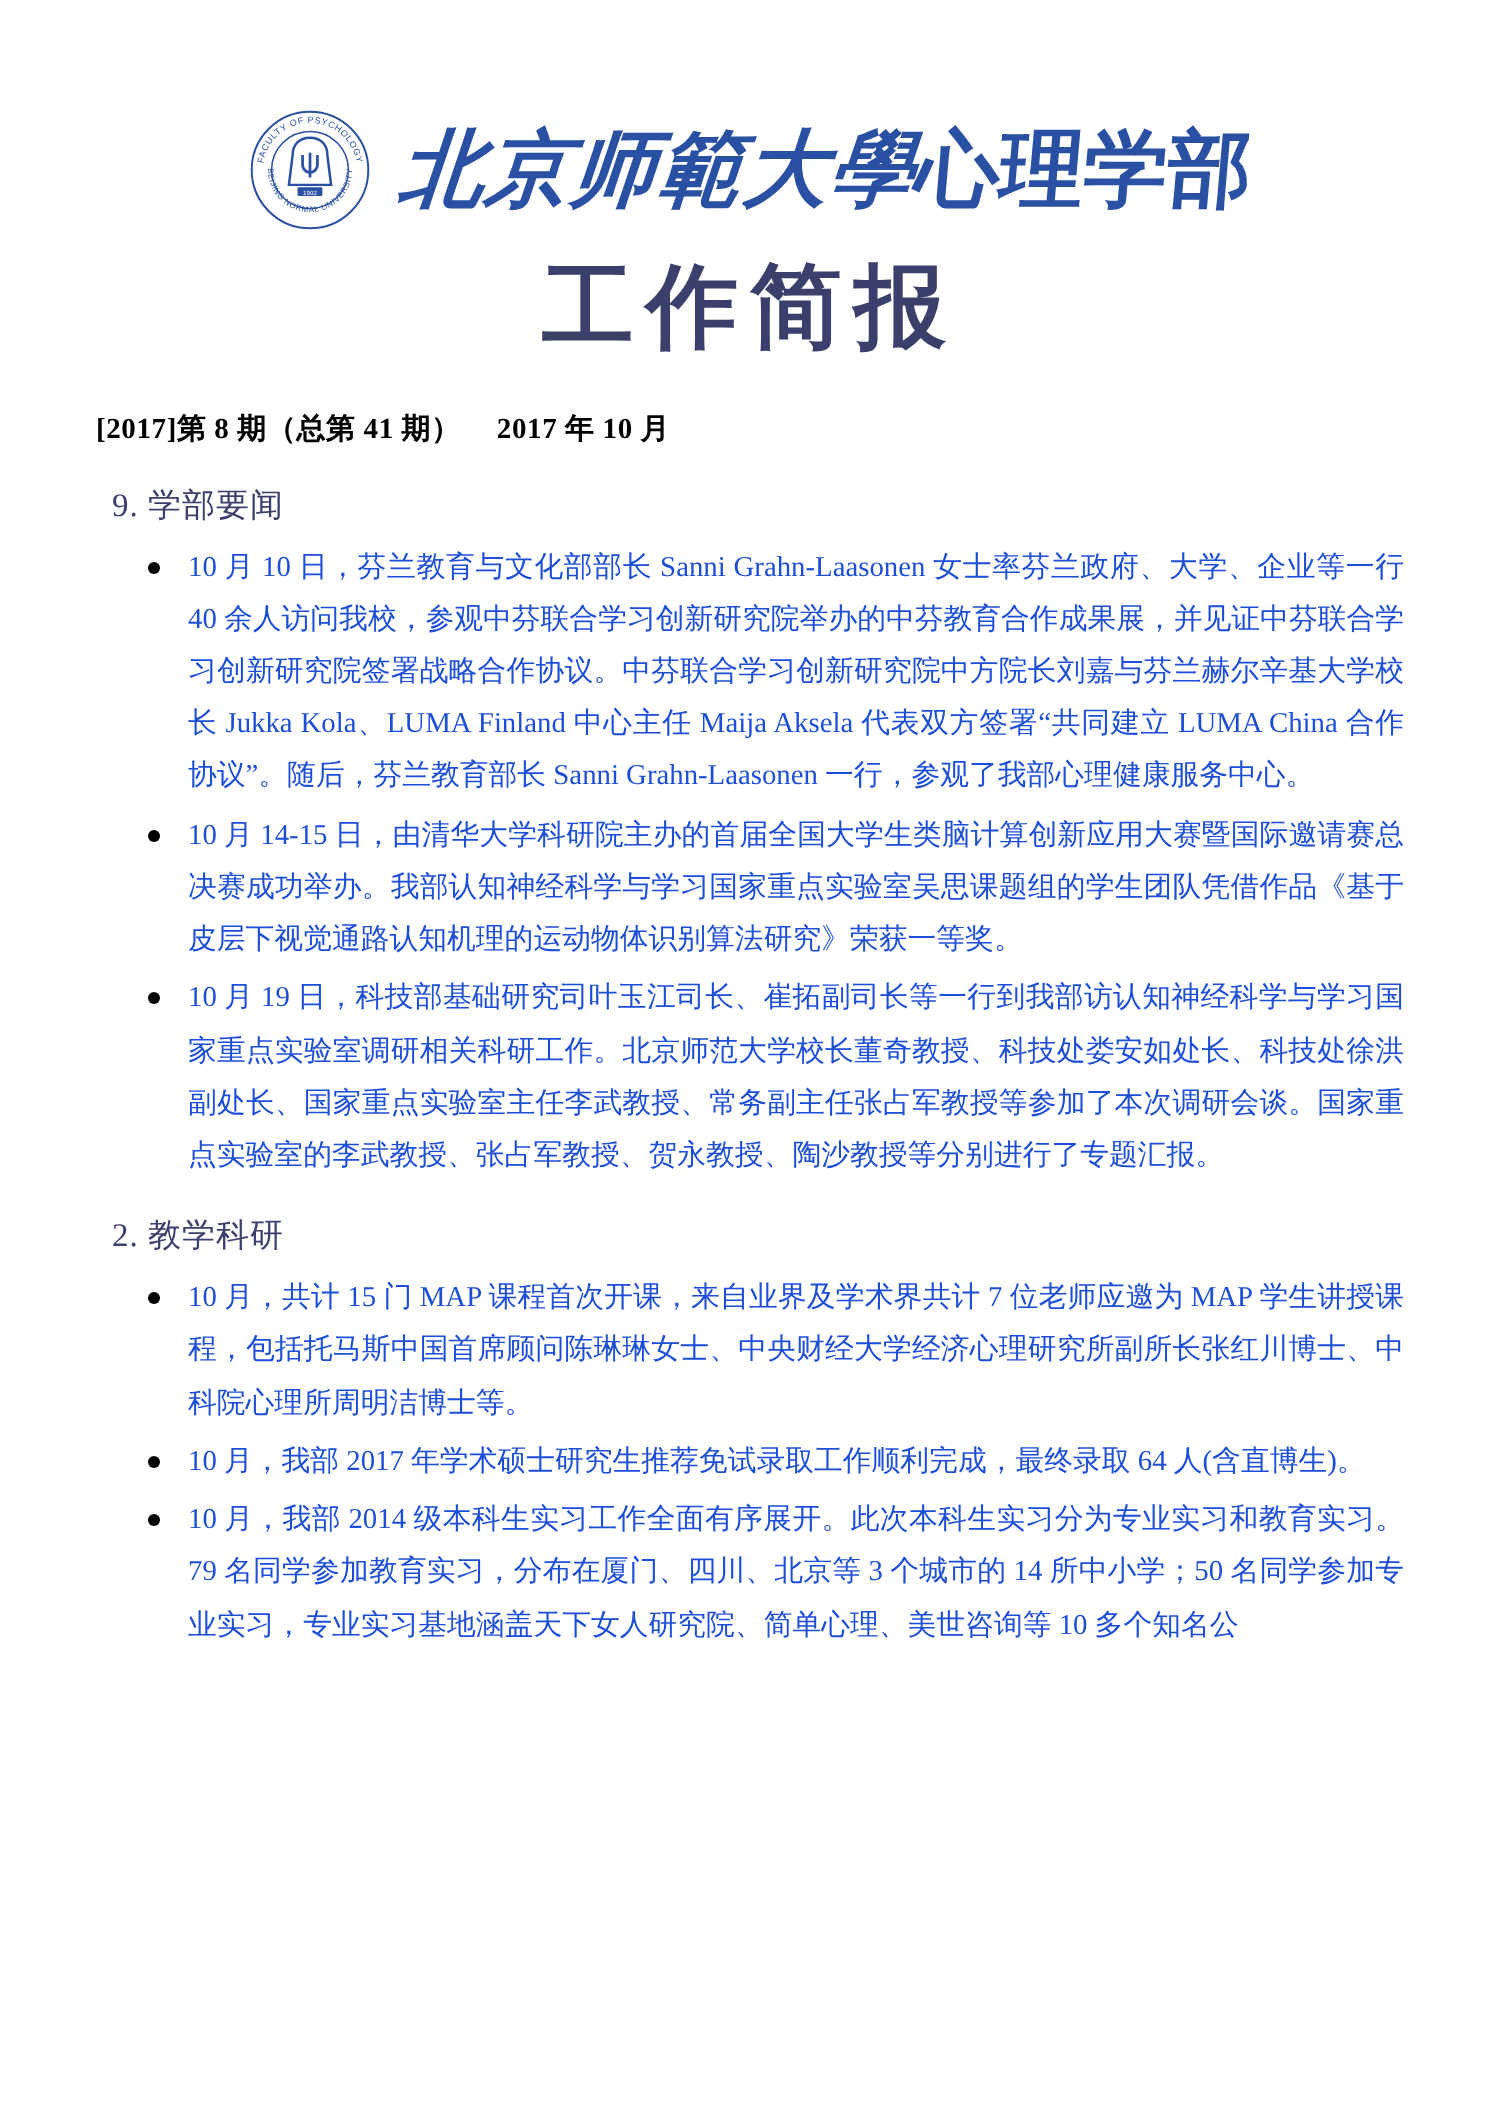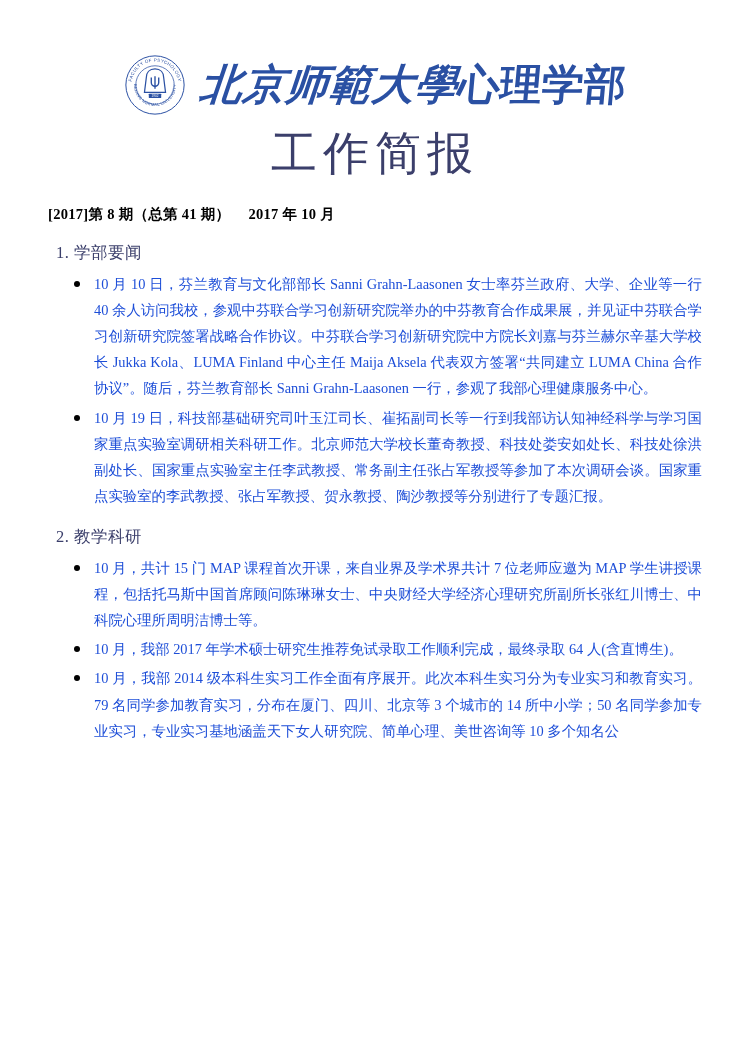--- a/index.html
+++ b/index.html
@@ -55,21 +55,21 @@
     font-style: normal;
     transform: none;
     letter-spacing: 0px;
   }
 
   
   .doc-title {
     margin-top: 42px;
     text-align: center;
     font-family: "DejaVu Serif", "Liberation Serif", serif;
-    font-weight: 400;
+    font-weight: 700;
     font-size: 46px;
     line-height: 1.1;
     letter-spacing: 6px;
     color: #3b3f6b;
   }
 
   .issue-line {
     margin-top: 26px;
     text-align: left;
     font-family: "Liberation Serif", "DejaVu Serif", serif;
@@ -147,23 +147,24 @@
       </svg>
     </div>
     <div class="org-name"><span>北京师範大學</span><span class="blk2">心理学部</span></div>
   </div>
 
   <div class="doc-title">工作简报</div>
 
   <div class="issue-line"><span>[2017]第 8 期（总第 41 期）</span><span class="gap"></span><span>2017 年 10 月</span></div>
 
   <div class="section">
-    <div class="section-heading">1. 学部要闻</div>
+    <div class="section-heading">9. 学部要闻</div>
     <ul class="bullets">
       <li>10 月 10 日，芬兰教育与文化部部长 Sanni Grahn-Laasonen 女士率芬兰政府、大学、企业等一行 40 余人访问我校，参观中芬联合学习创新研究院举办的中芬教育合作成果展，并见证中芬联合学习创新研究院签署战略合作协议。中芬联合学习创新研究院中方院长刘嘉与芬兰赫尔辛基大学校长 Jukka Kola、LUMA Finland 中心主任 Maija Aksela 代表双方签署“共同建立 LUMA China 合作协议”。随后，芬兰教育部长 Sanni Grahn-Laasonen 一行，参观了我部心理健康服务中心。</li>
+      <li>10 月 14-15 日，由清华大学科研院主办的首届全国大学生类脑计算创新应用大赛暨国际邀请赛总决赛成功举办。我部认知神经科学与学习国家重点实验室吴思课题组的学生团队凭借作品《基于皮层下视觉通路认知机理的运动物体识别算法研究》荣获一等奖。</li>
       <li>10 月 19 日，科技部基础研究司叶玉江司长、崔拓副司长等一行到我部访认知神经科学与学习国家重点实验室调研相关科研工作。北京师范大学校长董奇教授、科技处娄安如处长、科技处徐洪副处长、国家重点实验室主任李武教授、常务副主任张占军教授等参加了本次调研会谈。国家重点实验室的李武教授、张占军教授、贺永教授、陶沙教授等分别进行了专题汇报。</li>
     </ul>
   </div>
 
   <div class="section">
     <div class="section-heading">2. 教学科研</div>
     <ul class="bullets">
       <li>10 月，共计 15 门 MAP 课程首次开课，来自业界及学术界共计 7 位老师应邀为 MAP 学生讲授课程，包括托马斯中国首席顾问陈琳琳女士、中央财经大学经济心理研究所副所长张红川博士、中科院心理所周明洁博士等。</li>
       <li>10 月，我部 2017 年学术硕士研究生推荐免试录取工作顺利完成，最终录取 64 人(含直博生)。</li>
       <li>10 月，我部 2014 级本科生实习工作全面有序展开。此次本科生实习分为专业实习和教育实习。79 名同学参加教育实习，分布在厦门、四川、北京等 3 个城市的 14 所中小学；50 名同学参加专业实习，专业实习基地涵盖天下女人研究院、简单心理、美世咨询等 10 多个知名公</li>

